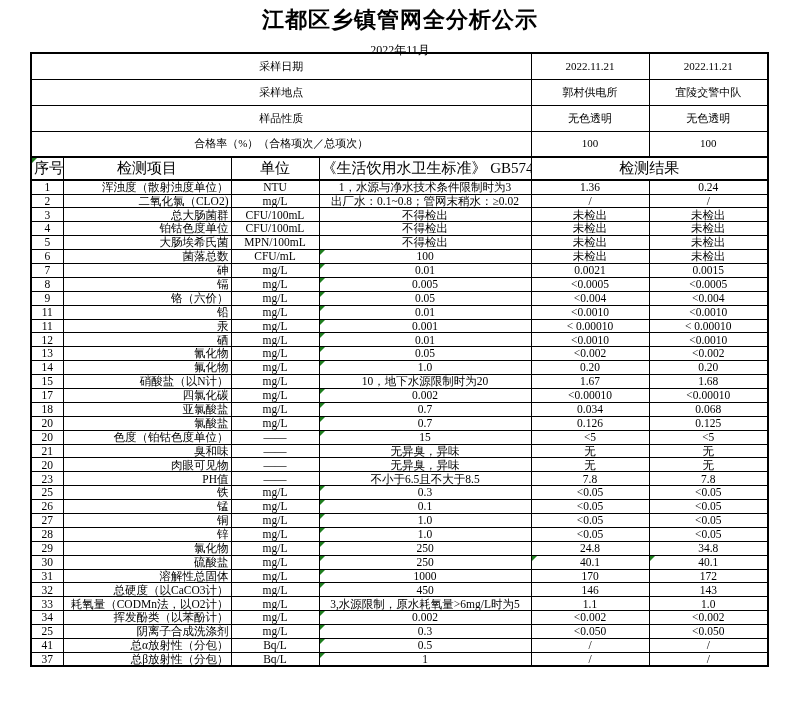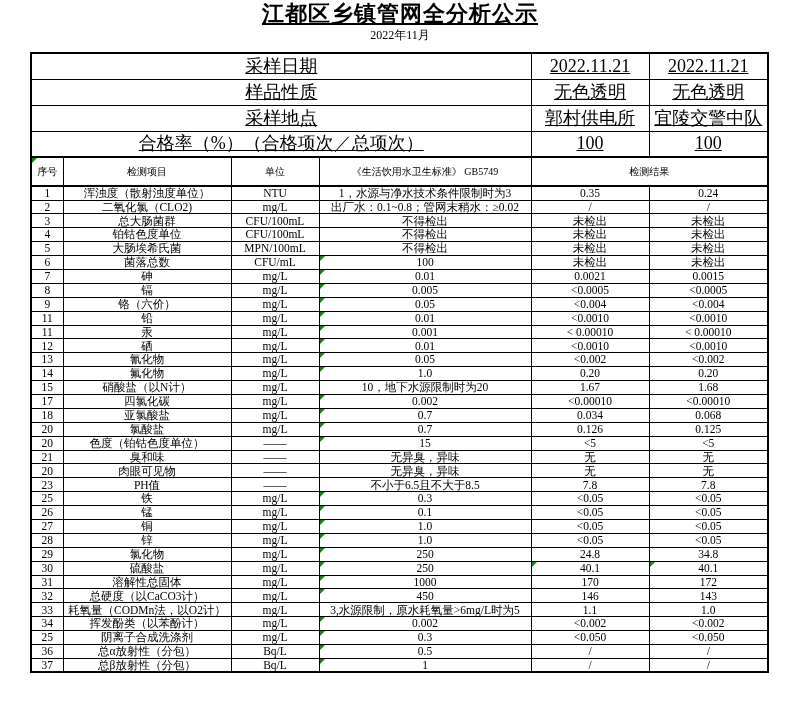--- a/index.html
+++ b/index.html
@@ -8,54 +8,53 @@
     width: 800px; height: 709px;
     background: #ffffff;
     color: #000000;
     font-family: "Liberation Serif", "DejaVu Serif", serif;
   }
   .page-title {
     text-align: center;
     font-weight: bold;
     font-size: 22px;
     line-height: 26px;
-    padding-top: 1px;
+    padding-top: 7px;
     letter-spacing: 1px;
-    text-decoration: underline;
   }
   .page-subtitle {
     text-align: center;
     font-size: 12px;
     line-height: 14px;
-    margin-top: 1px;
+    margin-top: 10px;
   }
   table.main {
     position: absolute;
     left: 30px; top: 52px;
     width: 737px;
     border-collapse: collapse;
     table-layout: fixed;
     border: 2px solid #000;
   }
   td, th {
     border: 1px solid #000;
     padding: 0 2px;
     text-align: center;
     font-weight: normal;
     overflow: hidden;
     white-space: nowrap;
     position: relative;
   }
-  tr.meta-row { height: 26px; font-size: 18px; text-decoration: underline; }
+  tr.meta-row { height: 26px; font-size: 11px; }
   tr.meta-row td { line-height: 15px; }
-  tr.colhead-row { height: 29px; font-size: 10px; padding-left: 27px; }
+  tr.colhead-row { height: 23px; font-size: 15px; padding-left: 27px; }
   tr.colhead-row th { border-top: 2px solid #000; border-bottom: 2px solid #000; }
   tr.data-row { height: 13.9px; font-size: 11.5px; }
   tr.data-row td { line-height: 12.5px; padding: 0 2px; }
-  td.item-cell { text-align: center; padding-left: 3px; }
+  td.item-cell { text-align: right; padding-left: 3px; }
   .flag::before {
     content: "";
     position: absolute;
     left: 0; top: 0;
     width: 0; height: 0;
     border-top: 5px solid var(--flag-green, #1e7e1e);
     border-right: 5px solid transparent;
   }
 </style>
 </head>
@@ -73,49 +72,49 @@
       <col style="width:118px">
       <col style="width:119px">
   </colgroup>
   <tbody>
     <tr class="meta-row">
       <td colspan="4">采样日期</td>
       <td>2022.11.21</td>
       <td>2022.11.21</td>
     </tr>
     <tr class="meta-row">
+      <td colspan="4">采样地点</td>
+      <td>郭村供电所</td>
+      <td>宜陵交警中队</td>
+    </tr>
+    <tr class="meta-row">
       <td colspan="4">样品性质</td>
       <td>无色透明</td>
       <td>无色透明</td>
-    </tr>
-    <tr class="meta-row">
-      <td colspan="4">采样地点</td>
-      <td>郭村供电所</td>
-      <td>宜陵交警中队</td>
     </tr>
     <tr class="meta-row">
       <td colspan="4">合格率（%）（合格项次／总项次）</td>
       <td>100</td>
       <td>100</td>
     </tr>
     <tr class="colhead-row">
       <th class="flag">序号</th>
       <th>检测项目</th>
       <th>单位</th>
       <th>《生活饮用水卫生标准》 GB5749</th>
       <th colspan="2">检测结果</th>
     </tr>
   </tbody>
   <tbody id="data-rows">
       <tr class="data-row">
         <td>1</td>
         <td class="item-cell">浑浊度（散射浊度单位）</td>
         <td>NTU</td>
         <td>1，水源与净水技术条件限制时为3</td>
-        <td>0.35</td>
+        <td>1.36</td>
         <td>0.24</td>
       </tr>
       <tr class="data-row">
         <td>2</td>
         <td class="item-cell">二氧化氯（CLO2)</td>
         <td>mg/L</td>
         <td>出厂水：0.1~0.8；管网末稍水：≥0.02</td>
         <td>/</td>
         <td>/</td>
       </tr>
@@ -361,21 +360,21 @@
       </tr>
       <tr class="data-row">
         <td>25</td>
         <td class="item-cell">阴离子合成洗涤剂</td>
         <td>mg/L</td>
         <td class="flag">0.3</td>
         <td>&lt;0.050</td>
         <td>&lt;0.050</td>
       </tr>
       <tr class="data-row">
-        <td>36</td>
+        <td>41</td>
         <td class="item-cell">总α放射性（分包）</td>
         <td>Bq/L</td>
         <td class="flag">0.5</td>
         <td>/</td>
         <td>/</td>
       </tr>
       <tr class="data-row">
         <td>37</td>
         <td class="item-cell">总β放射性（分包）</td>
         <td>Bq/L</td>

